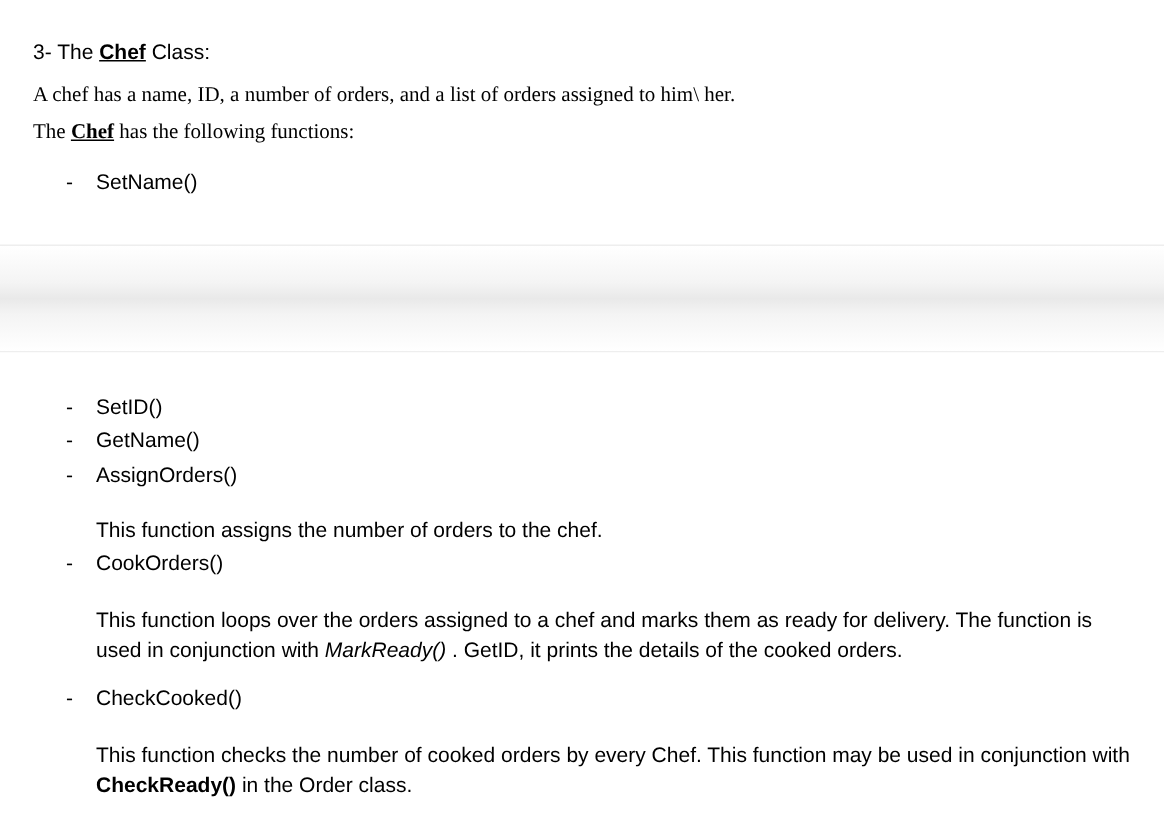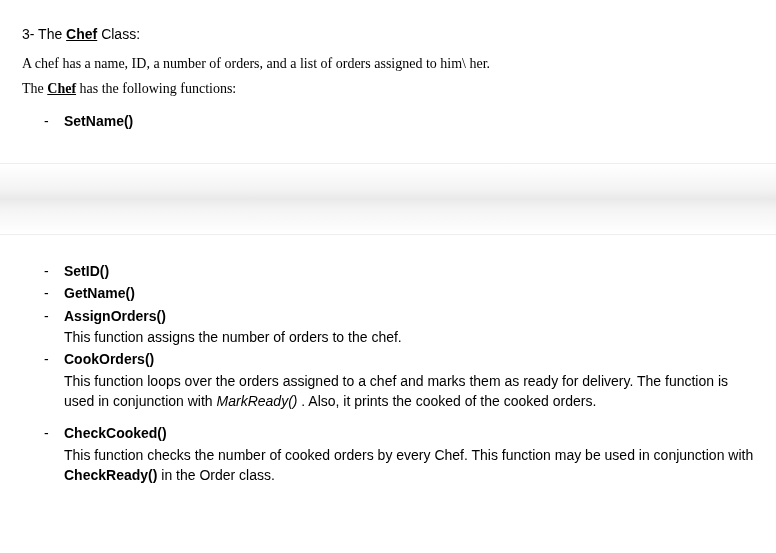--- a/index.html
+++ b/index.html
@@ -32,22 +32,22 @@
       padding-left: 42px;
       margin-bottom: 2px;
     }
     ul.dash-list > li::before {
       content: "-";
       position: absolute;
       left: 22px;
       top: 0;
       font-weight: normal;
     }
-    .fn-name { font-weight: bold; }
-    .desc { margin-top: 1px; font-weight: normal; }
+    .fn-name { font-weight: normal; }
+    .desc { margin-top: 17px; font-weight: normal; }
     .desc .italic { font-style: italic; }
     .desc .bold { font-weight: bold; }
     .gap-top { margin-top: 12px; }
     .page-break {
       width: 100%;
       height: 72px;
       background: linear-gradient(to bottom,
         #ffffff 0%,
         #f4f4f4 35%,
         #e9e9e9 50%,
@@ -101,21 +101,21 @@
 
 
     <li>
       <span class="fn-name">AssignOrders()</span>
       <div class="desc">This function assigns the number of orders to the chef.</div>
     </li>
 
     <li>
       <span class="fn-name">CookOrders()</span>
       <div class="desc">
-        <span>This function loops over the orders assigned to a chef and marks them as ready for delivery. The function is used in conjunction with </span><span class="italic">MarkReady()</span><span> . Also, it prints the cooked of the cooked orders.</span>
+        <span>This function loops over the orders assigned to a chef and marks them as ready for delivery. The function is used in conjunction with </span><span class="italic">MarkReady()</span><span> . GetID, it prints the details of the cooked orders.</span>
       </div>
     </li>
 
     <li class="gap-top">
       <span class="fn-name">CheckCooked()</span>
       <div class="desc">
         <span>This function checks the number of cooked orders by every Chef. This function may be used in conjunction with </span><span class="bold">CheckReady()</span><span> in the Order class.</span>
       </div>
     </li>
 

